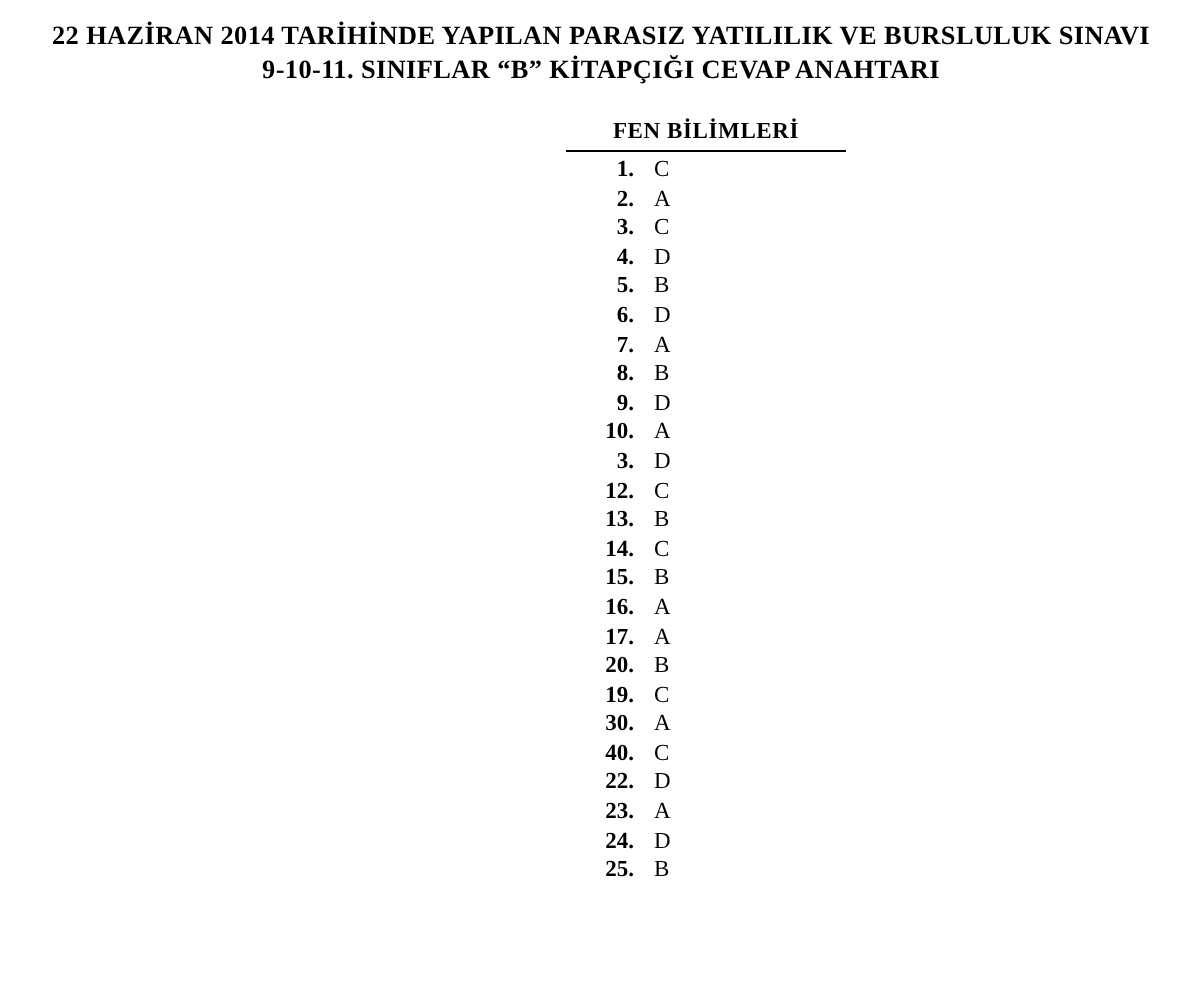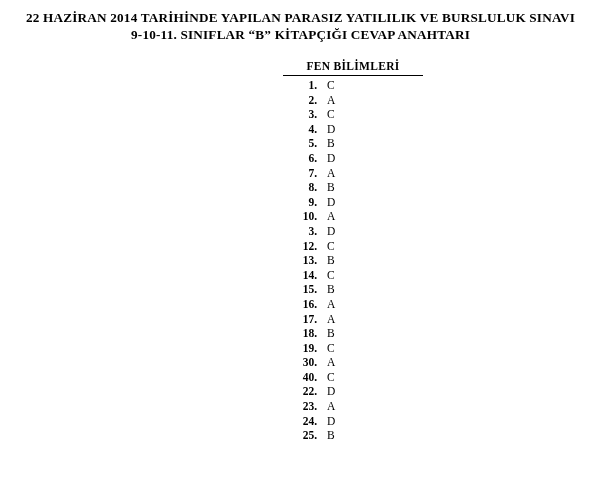--- a/index.html
+++ b/index.html
@@ -153,21 +153,21 @@
           </div>
           <div class="row">
             <span class="num">16.</span>
             <span class="ans">A</span>
           </div>
           <div class="row">
             <span class="num">17.</span>
             <span class="ans">A</span>
           </div>
           <div class="row">
-            <span class="num">18.</span>
+            <span class="num">20.</span>
             <span class="ans">B</span>
           </div>
           <div class="row">
             <span class="num">19.</span>
             <span class="ans">C</span>
           </div>
           <div class="row">
             <span class="num">30.</span>
             <span class="ans">A</span>
           </div>

